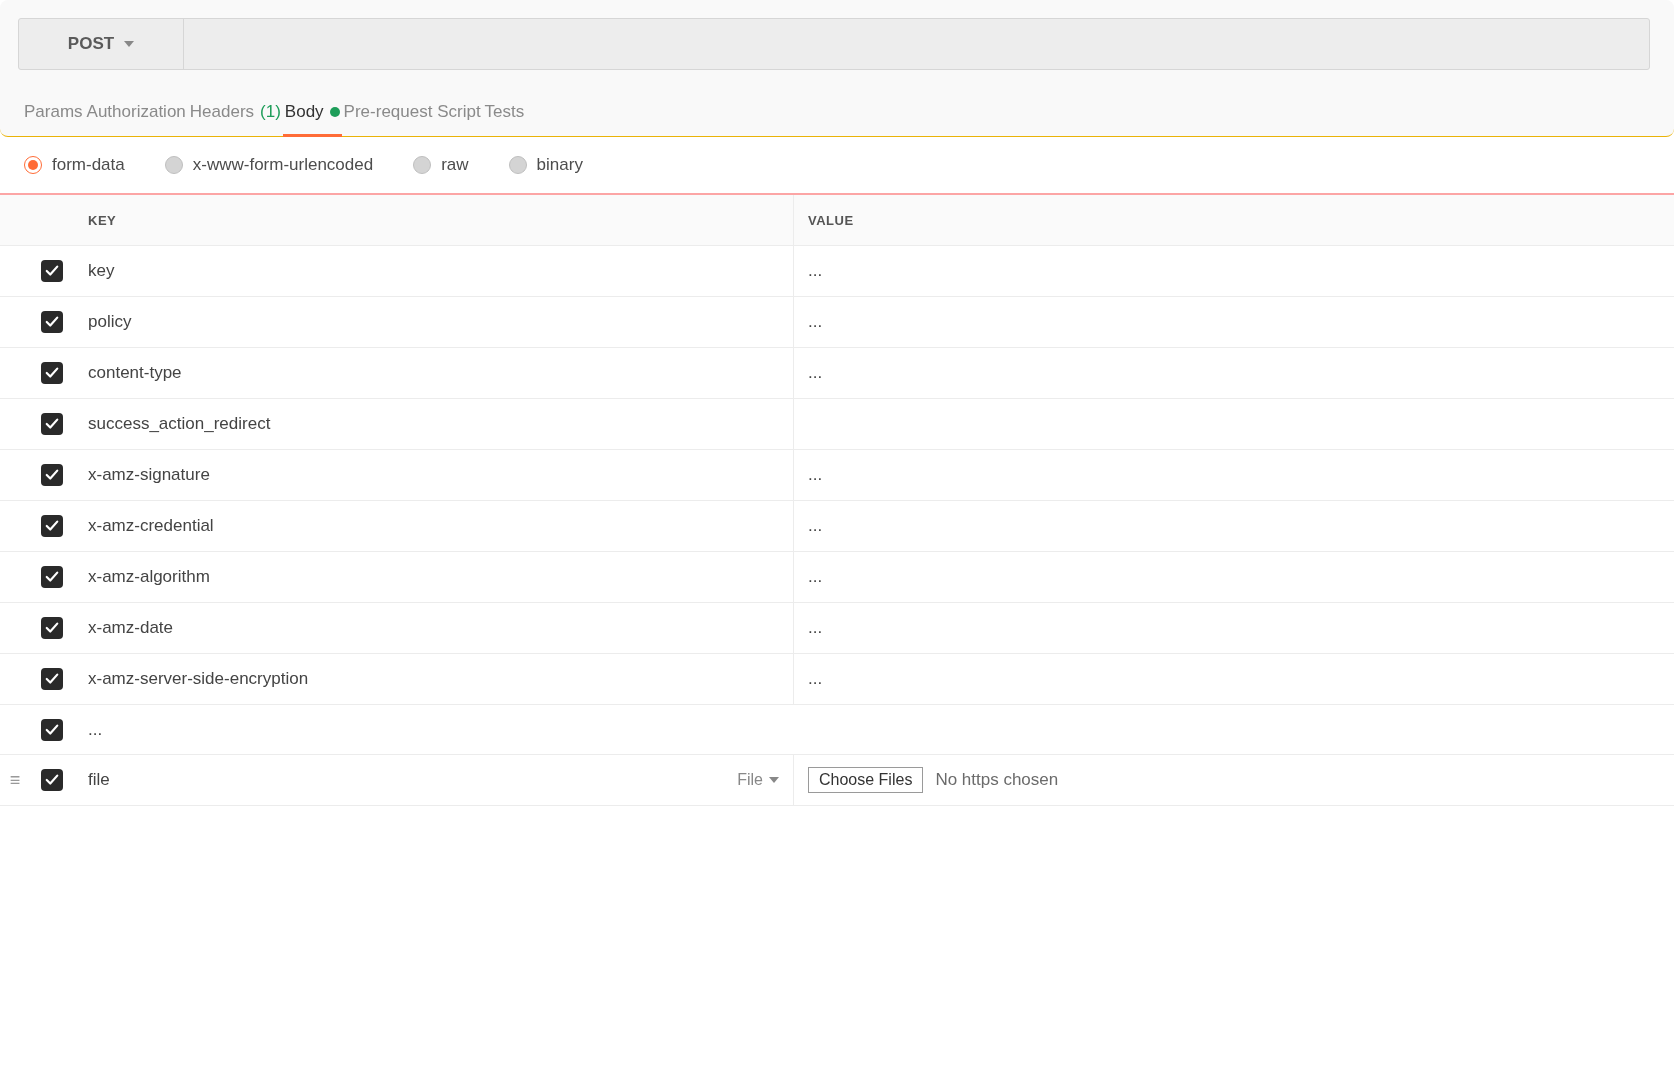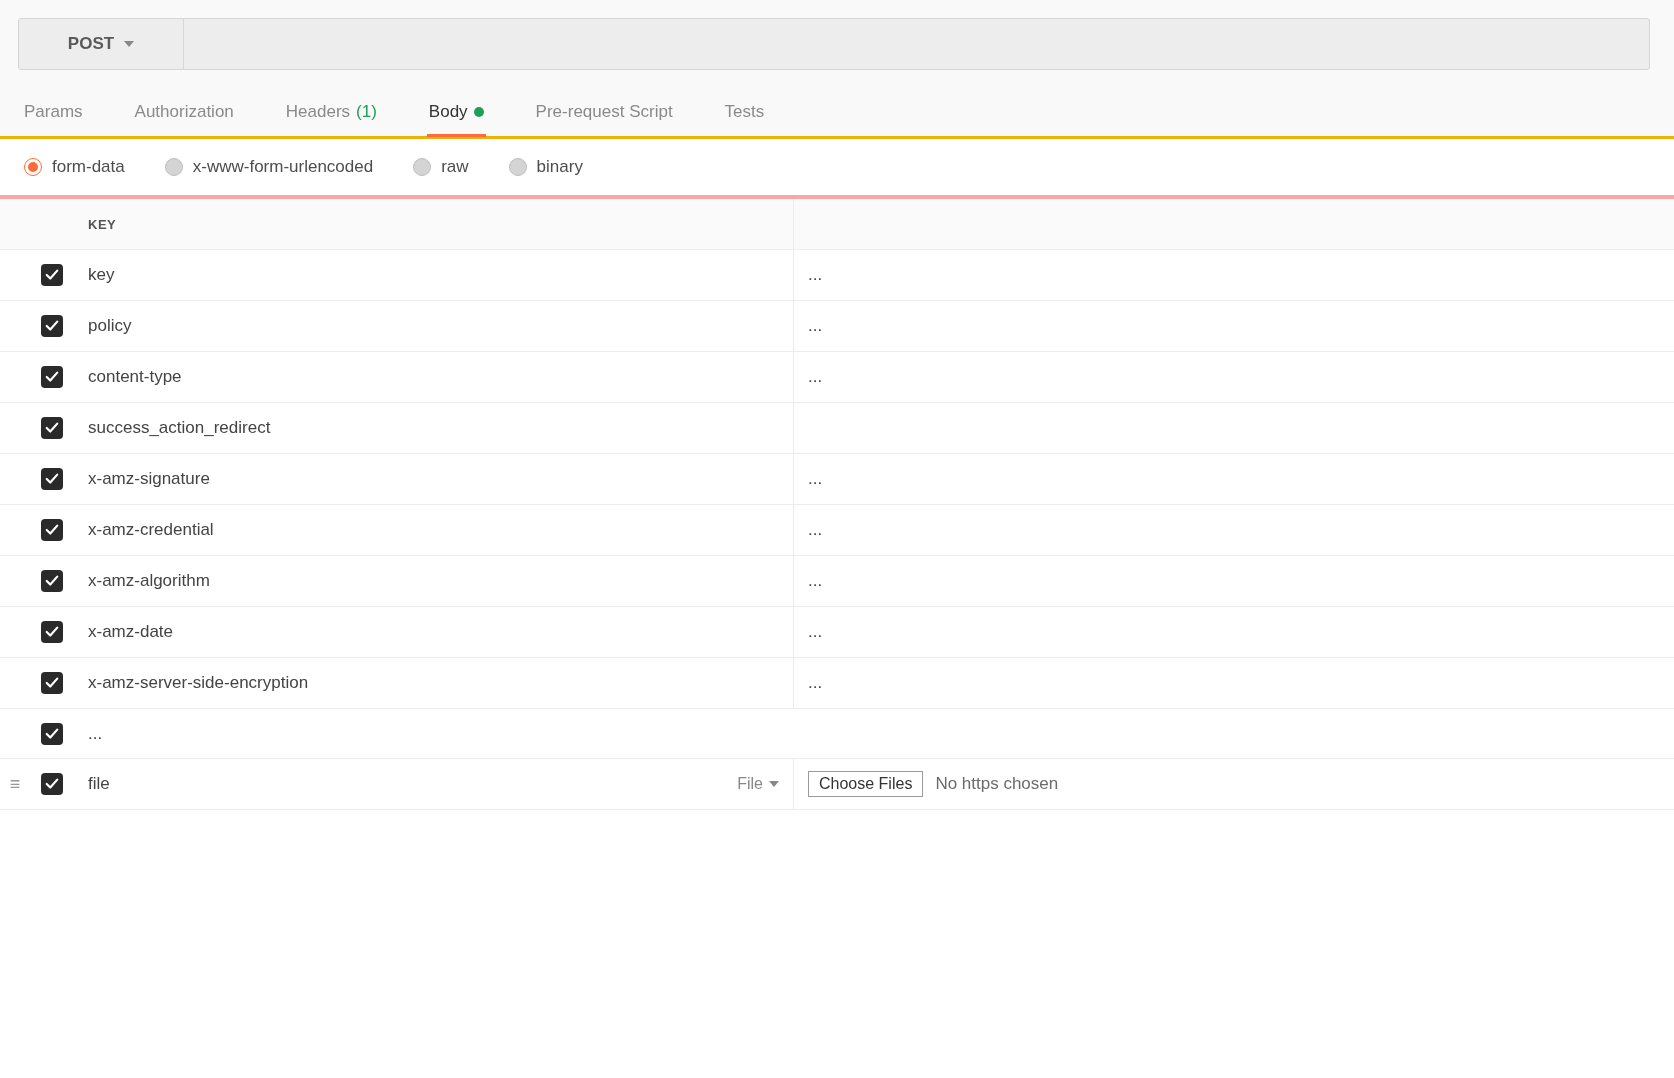--- a/index.html
+++ b/index.html
@@ -7,21 +7,22 @@
     font-family: -apple-system, BlinkMacSystemFont, "Segoe UI", Helvetica, Arial, sans-serif;
     font-size: 14px;
     color: #333;
     background: #fff;
     width: 1674px;
   }
 
   .top-area {
     background: #f9f9f9;
     padding: 18px 24px 0 18px;
-    border-bottom: 3px solid #eab308;
+    border-bottom: 1px solid #eab308;
+    border-radius: 8px;
   }
 
   .url-row {
     display: flex;
     border: 1px solid #d6d6d6;
     border-radius: 3px;
     background: #ededed;
     height: 52px;
     margin-bottom: 22px;
   }
@@ -48,21 +49,20 @@
     border: none;
     background: transparent;
     font-size: 18px;
     color: #3a3a3a;
     padding: 0 20px;
     outline: none;
   }
 
   .tabs-row {
     display: flex;
-    gap: 48px;
     padding: 0 4px;
   }
   .tab {
     padding: 10px 2px 14px 2px;
     font-size: 17px;
     color: #8a8a8a;
     cursor: pointer;
     position: relative;
     display: flex;
     align-items: center;
@@ -86,21 +86,21 @@
     border-radius: 50%;
     background: #1e9e5a;
     display: inline-block;
   }
 
   .body-type-row {
     display: flex;
     align-items: center;
     gap: 40px;
     padding: 18px 24px;
-    border-bottom: 4px solid #fca5a5;
+    border-bottom: 2px solid #fca5a5;
   }
   .radio-opt {
     display: flex;
     align-items: center;
     gap: 10px;
     font-size: 17px;
     color: #4d4d4d;
     cursor: pointer;
   }
   .radio-opt .rbtn {
@@ -275,20 +275,21 @@
       <span class="rbtn"></span>
       <span>binary</span>
     </div>
   </div>
 
 <div class="kv-table">
   <div class="kv-header">
     <div class="col-handle"></div>
     <div class="col-check"></div>
     <div class="col-key">KEY</div>
+    <div class="col-value">VALUE</div>
   </div>
   <div id="kv-body">
       <div class="kv-row">
         <div class="col-handle"></div>
         <div class="col-check">
           <div class="checkbox">
             <svg viewBox="0 0 16 16">
               <path d="M2 8 L6 12 L14 3" stroke="#fff" stroke-width="2.5" fill="none" stroke-linecap="round" stroke-linejoin="round"></path>
             </svg>
           </div>

